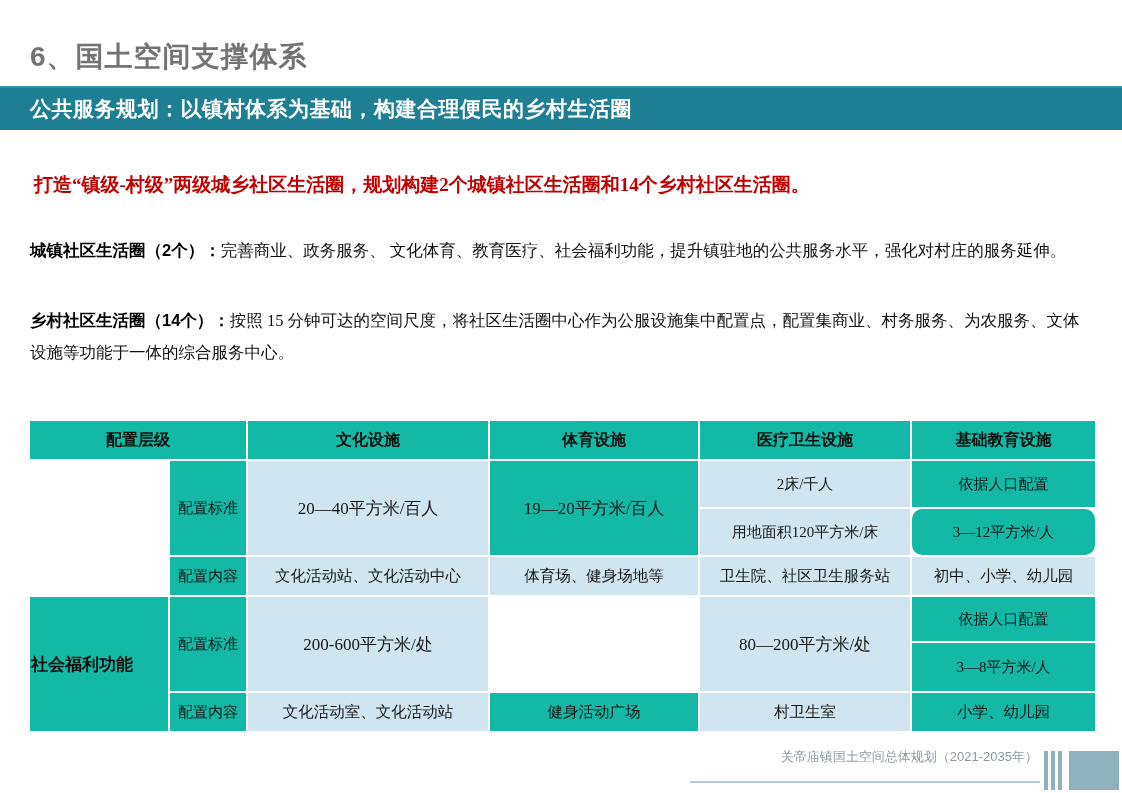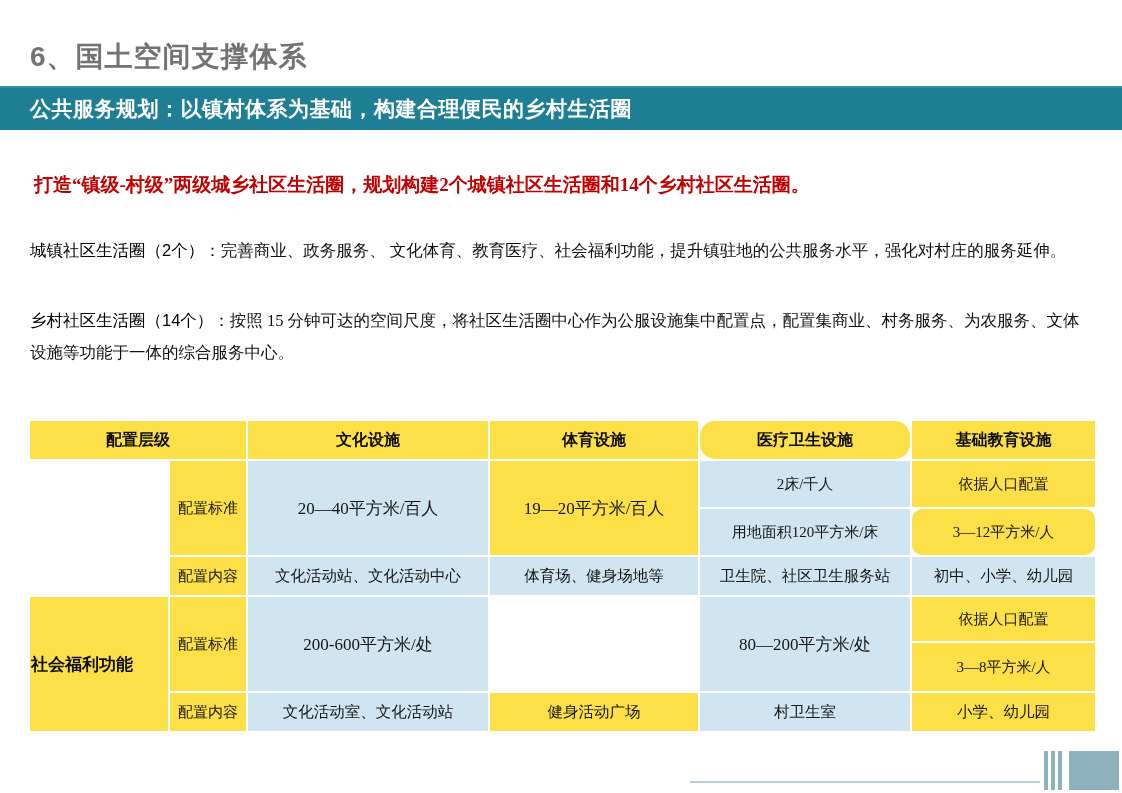--- a/index.html
+++ b/index.html
@@ -24,52 +24,52 @@
     position:absolute;left:34px;top:172px;width:1060px;
     color:#c00000;font-size:19px;font-weight:bold;
     font-family:"Liberation Serif","DejaVu Serif",serif;
   }
   .para{
     position:absolute;left:30px;width:1062px;
     font-size:16.5px;line-height:32px;color:#111111;
     font-family:"Liberation Serif","DejaVu Serif",serif;
   }
   .para .lead{
-    font-weight:normal;color:#000000;
+    font-weight:bold;color:#000000;
     font-family:"Liberation Sans",sans-serif;
   }
   .para1{top:234px;}
   .para2{top:304px;}
 
   .svc-table{
     position:absolute;left:30px;top:421px;
     display:grid;
     grid-template-columns:138px 76px 240px 208px 210px 183px;
     grid-template-rows:38px 46px 46px 38px 44px 48px 38px;
     gap:2px;background:#ffffff;
   }
   .cell{
     display:flex;align-items:center;justify-content:center;text-align:center;
     color:#161616;box-sizing:border-box;padding:0 4px;
     font-family:"Liberation Serif","DejaVu Serif",serif;
   }
-  .m{background:#fde047;}
+  .m{background:#14b8a6;}
   .l{background:#d0e5ef;}
   .hdr{font-weight:bold;font-size:16px;font-family:"Liberation Sans",sans-serif;color:#0d0d0d;}
   .grp{font-weight:bold;font-size:17px;justify-content:flex-start;text-align:left;padding-left:1px;
        font-family:"Liberation Sans",sans-serif;color:#0d0d0d;}
   .lbl{font-size:15px;}
   .std{font-size:17px;}
   .val{font-size:15.5px;}
   .sub{font-size:15px;}
 
   .hc1{grid-column:1/3;grid-row:1;}
   .hc2{grid-column:3;grid-row:1;}
   .hc3{grid-column:4;grid-row:1;}
-  .hc4{grid-column:5;grid-row:1;border-radius:15px;}
+  .hc4{grid-column:5;grid-row:1;}
   .hc5{grid-column:6;grid-row:1;}
   .g-town{grid-column:1;grid-row:2/5;}
   .g-village{grid-column:1;grid-row:5/8;}
   .t-std-lbl{grid-column:2;grid-row:2/4;}
   .t-std-cul{grid-column:3;grid-row:2/4;}
   .t-std-spo{grid-column:4;grid-row:2/4;}
   .t-std-med-a{grid-column:5;grid-row:2;}
   .t-std-med-b{grid-column:5;grid-row:3;}
   .t-std-edu-a{grid-column:6;grid-row:2;}
   .t-std-edu-b{grid-column:6;grid-row:3;border-radius:10px;}
@@ -152,20 +152,21 @@
   <div class="cell m sub v-std-edu-b">3—8平方米/人</div>
 
   <div class="cell m lbl v-con-lbl">配置内容</div>
   <div class="cell l val v-con-cul">文化活动室、文化活动站</div>
   <div class="cell m val v-con-spo">健身活动广场</div>
   <div class="cell l val v-con-med">村卫生室</div>
   <div class="cell m val v-con-edu">小学、幼儿园</div>
 </div>
 
 <div class="footer-text">
+  <div class="cn">关帝庙镇国土空间总体规划（2021-2035年）</div>
 </div>
 <div class="footer-line"></div>
 <div class="footer-bars">
   <div class="bar-thin"></div>
   <div class="bar-thin"></div>
   <div class="bar-thin"></div>
   <div class="bar-wide"></div>
 </div>
 
 </body></html>

